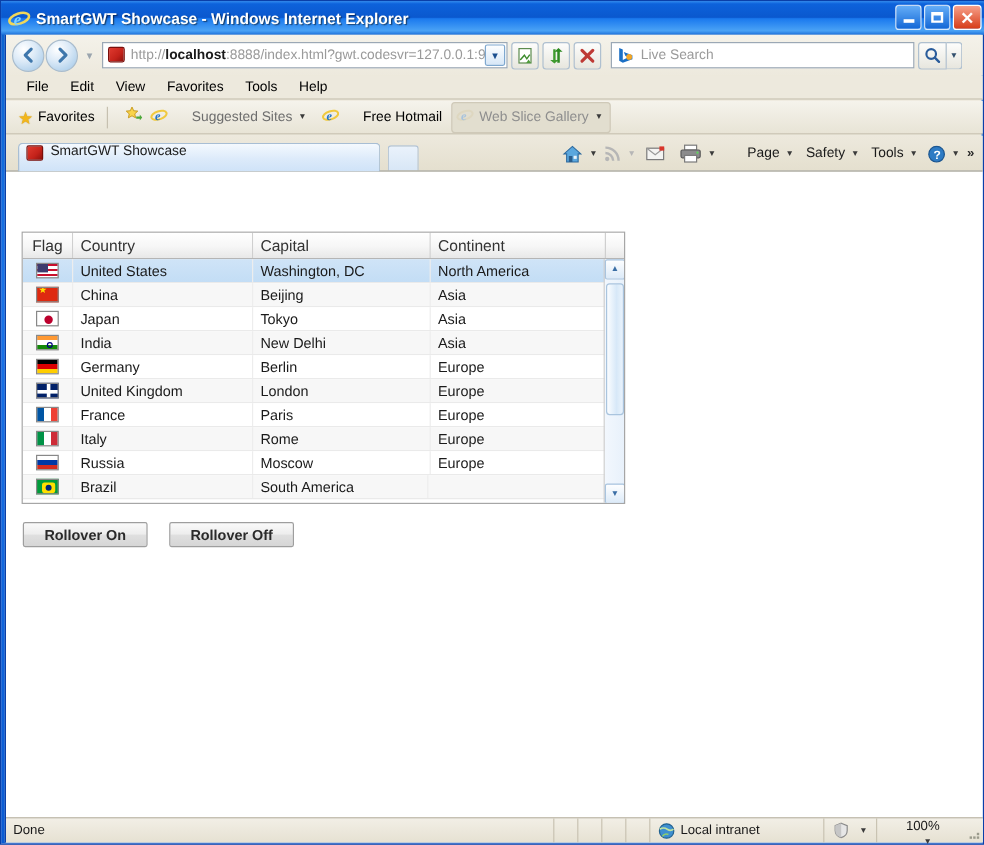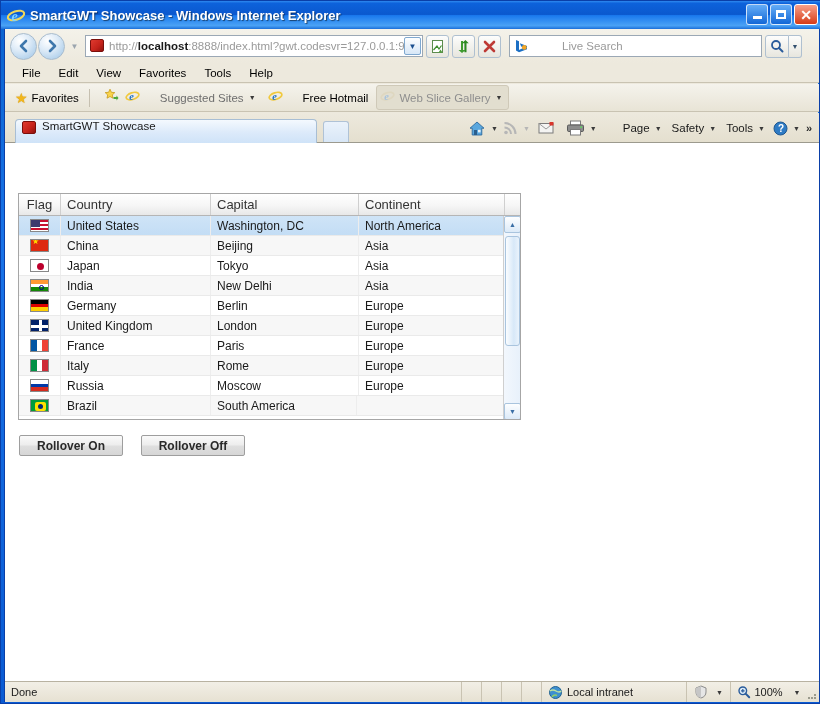--- a/index.html
+++ b/index.html
@@ -97,21 +97,21 @@
     border: 1px solid #AFC0D0; border-radius: 3px;
     background: linear-gradient(180deg,#FDFDFC,#E7E6DE);
     display:flex; align-items:center; justify-content:center;
   }
   .searchbox {
     margin-left: 8px; height: 22px; width: 253px;
     background:#fff; border: 1px solid #9BA8B5;
     display:flex; align-items:center;
   }
   .bing-icon { width:16px; height:14px; margin: 0 4px 0 4px; flex:0 0 auto; position:relative; }
-  .search-ph { font-size: 11.5px; color:#9A9A9A;margin-left:28px; }
+  .search-ph { font-size: 11.5px; color:#9A9A9A; }
   .searchgo {
     margin-left: 3px; height: 23px; width: 24px;
     border:1px solid #AFC0D0; border-radius:3px 0 0 3px;
     background: linear-gradient(180deg,#FDFDFC,#E7E6DE);
     display:flex;align-items:center;justify-content:center;
   }
   .searchdrop {
     height: 23px; width: 13px;
     border:1px solid #AFC0D0; border-left:none; border-radius:0 3px 3px 0;
     background: linear-gradient(180deg,#FDFDFC,#E7E6DE);
@@ -287,21 +287,21 @@
     background: linear-gradient(180deg,#F2EFE6,#E6E1D2);
     border-top: 1px solid #B8B2A1;
     display:flex; align-items:center;
   }
   .st-text { font-size: 11px; color:#1A1A1A; padding-left: 6px; flex: 0 0 auto; }
   .st-fill { flex: 1 1 auto; height: 100%; border-right: 1px solid #C9C3B2; }
   .st-seg { width: 20px; height: 100%; border-right: 1px solid #C9C3B2; }
   .st-zone { width: 145px; height:100%; display:flex; align-items:center; border-right:1px solid #C9C3B2; }
   .st-zone .lbl { font-size:11px; color:#1A1A1A; margin-left: 4px; }
   .st-prot { width: 44px; height:100%; display:flex; align-items:center; justify-content:center; gap:3px; border-right:1px solid #C9C3B2; }
-  .st-zoom { width: 76px; height:100%; display:flex; align-items:center; justify-content:center; gap:3px; }
+  .st-zoom { width: 76px; height:100%; display:flex; align-items:center; justify-content:center; gap:3px;flex-direction:column; }
   .st-zoom .lbl { font-size:11px; color:#1A1A1A; }
   .grip { width: 12px; height: 100%; position:relative; }
   .star {
     color:#F2B61C; font-size: 14px; line-height:14px;
     text-shadow: 0 0 1px #B8860B;
   }
   .gwt-cube {
     width: 14px; height: 13px;
     background: linear-gradient(135deg,#E03A2F 0%, #C4221A 60%, #8E120D 100%);
     border-radius: 2px; border:1px solid #7A0F0B;

